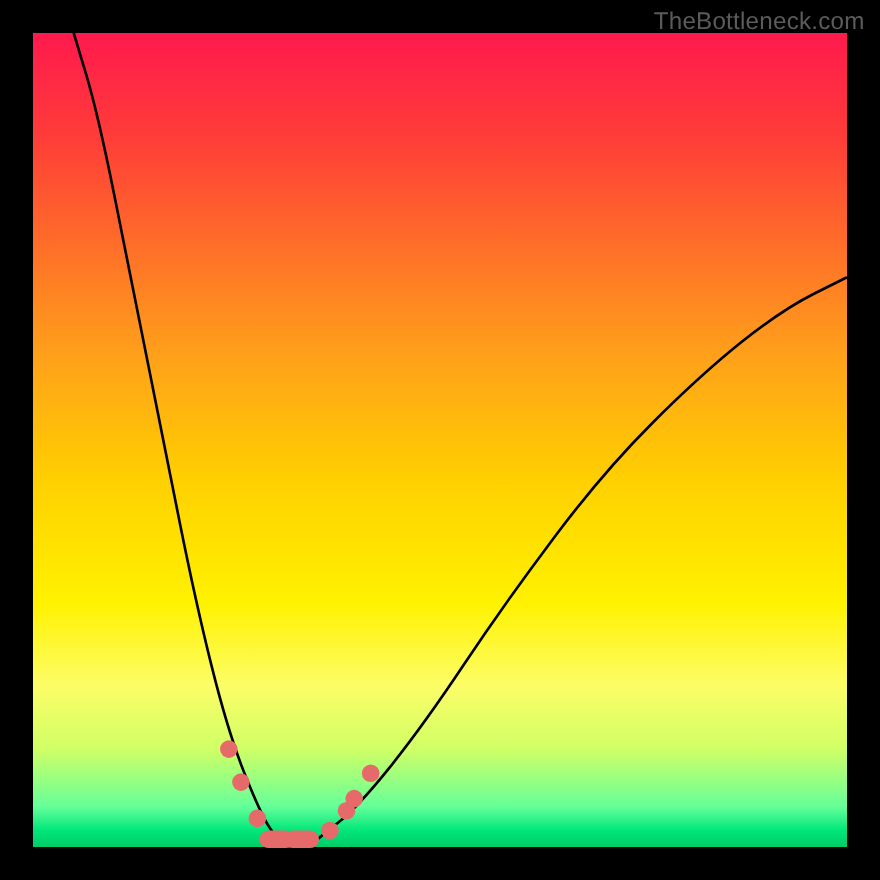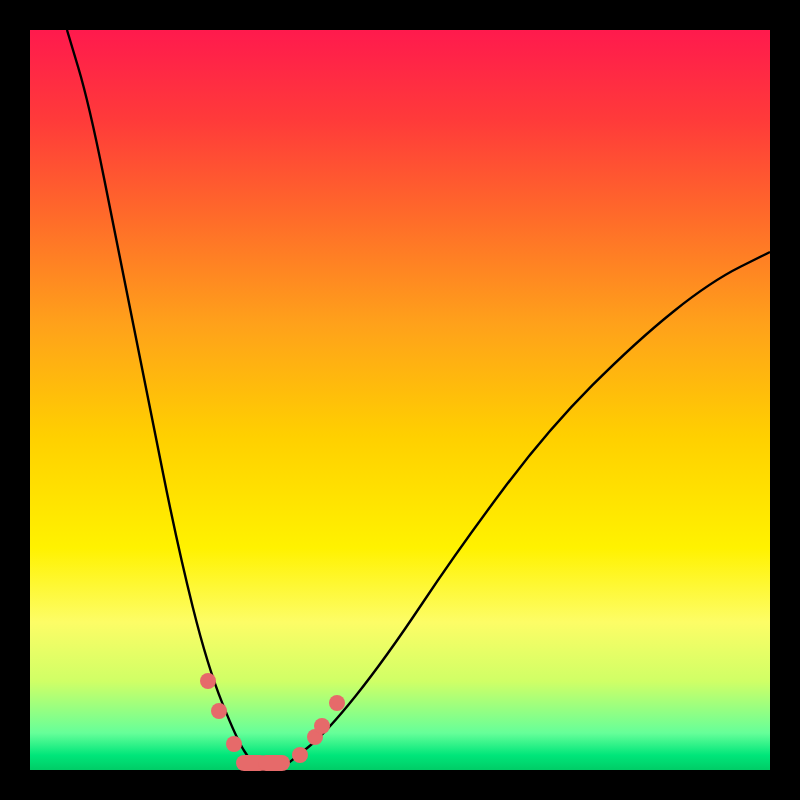--- a/index.html
+++ b/index.html
@@ -59,20 +59,21 @@
     width: 32px;
     height: 16px;
     border-radius: 8px;
     transform: translate(-50%, -50%);
   }
 </style>
 </head>
 <body>
 
 <div class="frame">
+  <div class="watermark">TheBottleneck.com</div>
   <div class="plot-area">
     <svg class="curve" viewBox="0 0 740 740" preserveAspectRatio="none">
       <path id="left-path" fill="none" stroke="#000" stroke-width="2.4" d="M 37 0 Q 37 0 48.1 37 Q 59.2 74 74 148 Q 88.8 222 103.6 296 Q 118.4 370 133.2 444 Q 148 518 162.8 577.2 Q 177.6 636.4 192.4 673.4 Q 207.20000000000002 710.4 214.60000000000002 721.5 T 222 732.6"></path>
       <path id="right-path" fill="none" stroke="#000" stroke-width="2.4" d="M 259 732.6 Q 259 732.6 277.5 717.8 Q 296 703 325.6 666 Q 355.2 629 392.2 573.5 Q 429.2 518 473.6 458.79999999999995 Q 518 399.59999999999997 562.4 355.2 Q 606.8 310.8 643.8 281.2 Q 680.8000000000001 251.59999999999997 710.4000000000001 236.79999999999998 T 740 222"></path>
     </svg>
     <div id="marker-layer">
         <div class="marker" style="left: 177.6px; top: 651.2px;"></div>
         <div class="marker" style="left: 188.7px; top: 680.8px;"></div>
         <div class="marker" style="left: 203.5px; top: 714.1px;"></div>
         <div class="marker wide" style="left: 222px; top: 732.6px;"></div>

